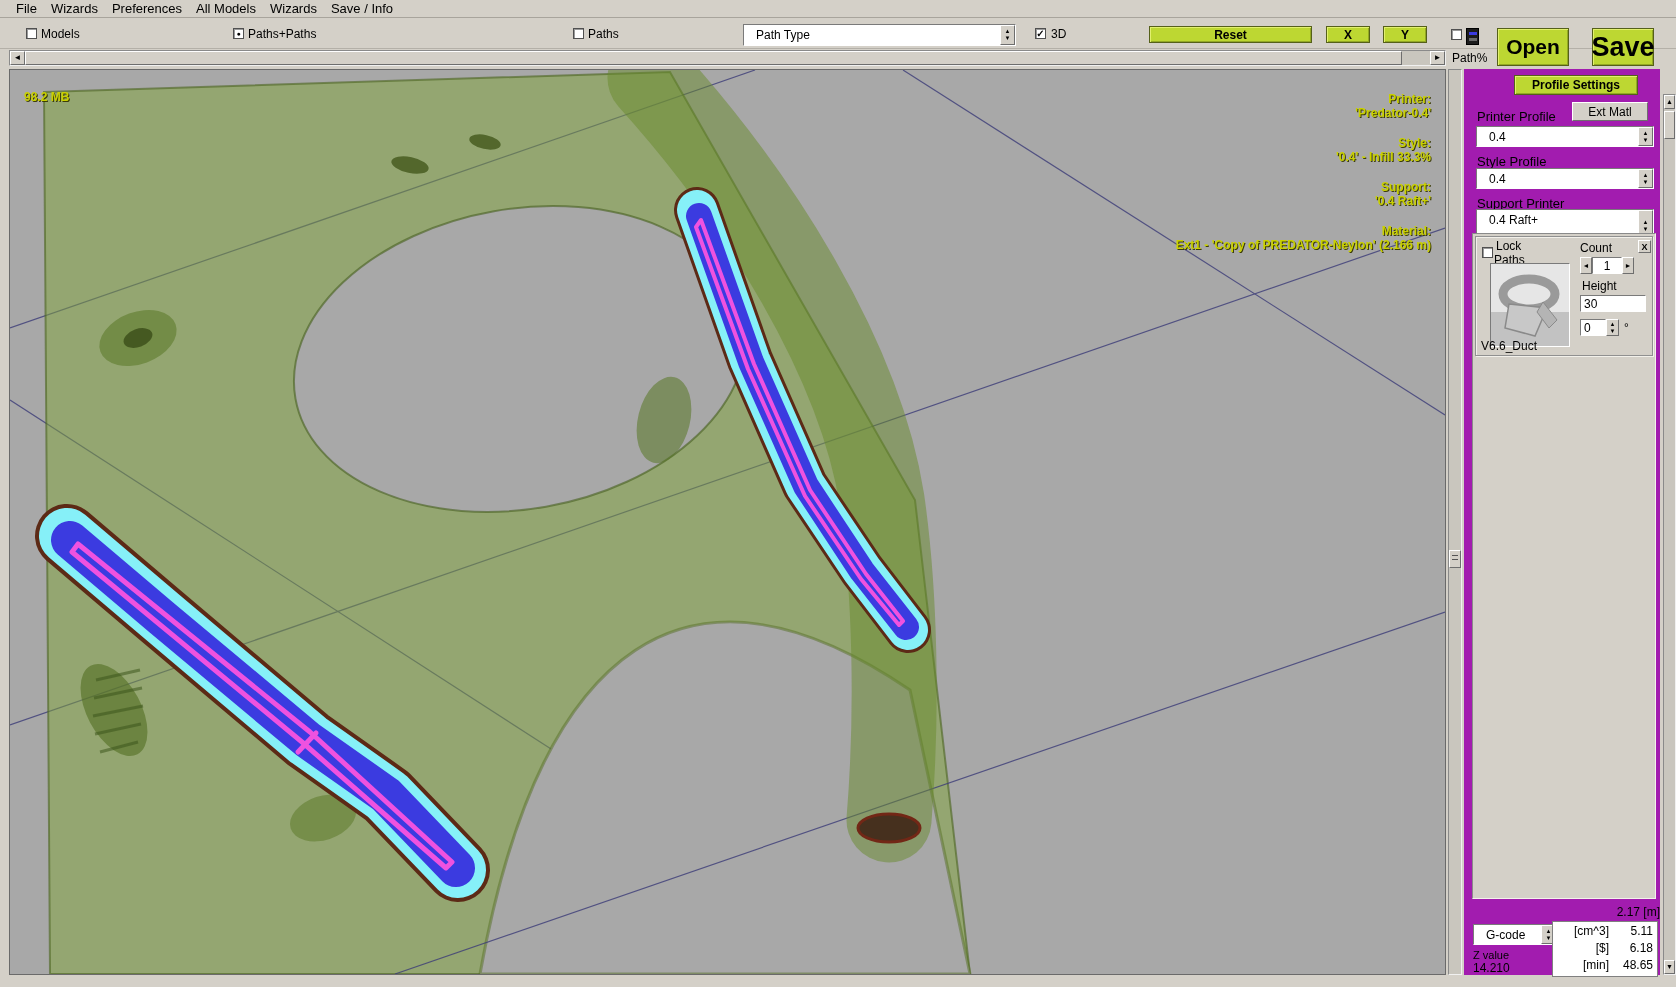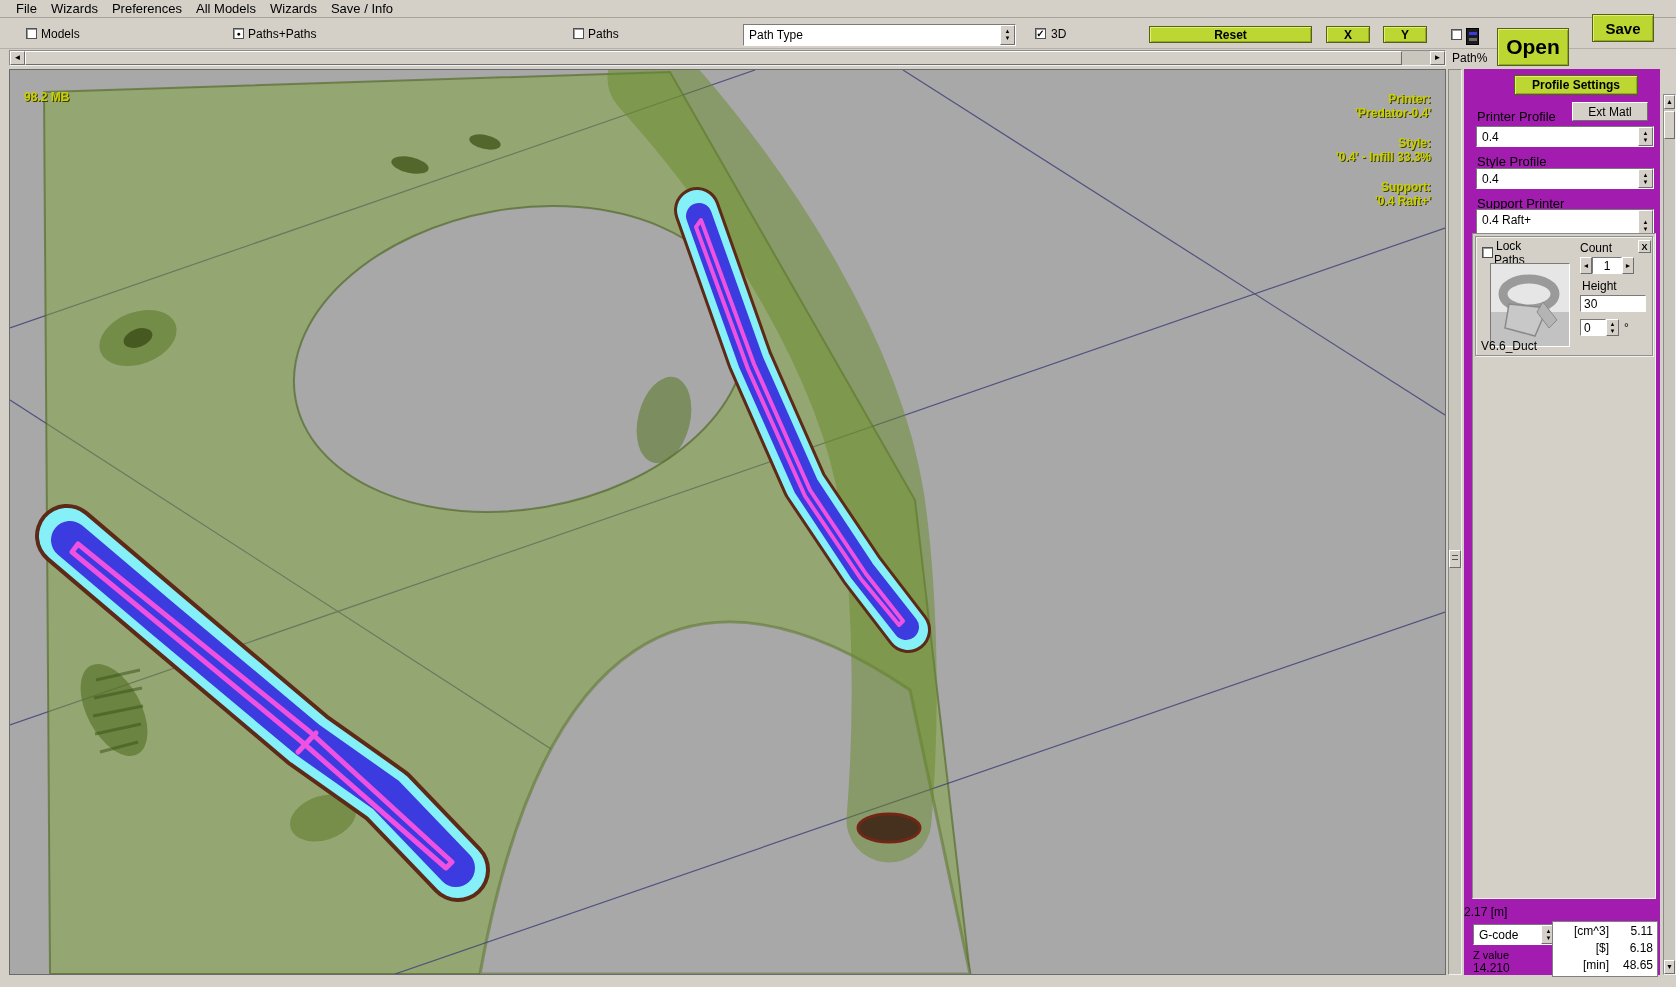--- a/index.html
+++ b/index.html
@@ -13,21 +13,21 @@
   .menubar{left:0;top:0;width:1676px;height:18px;background:#d4d0c8;border-bottom:1px solid #a8a49c;
            display:flex;gap:14px;align-items:center;padding-left:16px;font-size:13px}
   .menu-item{white-space:nowrap}
   .toolbar{left:0;top:18px;width:1676px;height:31px;background:#d4d0c8;border-bottom:1px solid #b4b0a8}
   .cb{width:11px;height:11px;background:#fff;border:1px solid #505050;box-shadow:inset 1px 1px 0 #9a9a9a;
       display:flex;align-items:center;justify-content:center;overflow:hidden}
   .cb .dot{font-size:7px;line-height:7px}
   .cb .chk{font-size:10px;line-height:10px;font-weight:bold}
   .lbl{font-size:12px;white-space:nowrap}
   .combo{background:#fff;border:1px solid;border-color:#7a7a7a #ffffff #ffffff #7a7a7a;display:flex;align-items:stretch}
-  .combo .val{flex:1;padding:3px 0 0 5px;font-size:12px;white-space:nowrap;overflow:hidden}
+  .combo .val{flex:1;padding:3px 0 0 12px;font-size:12px;white-space:nowrap;overflow:hidden}
   .combo .spin{width:15px;background:#d4d0c8;border:1px solid;border-color:#ffffff #6e6e6e #6e6e6e #ffffff;
                display:flex;flex-direction:column;align-items:center;justify-content:center}
   .combo .spin span{font-size:6px;line-height:7px}
   .sb-arrow{display:flex;align-items:center;justify-content:center;font-size:8px;line-height:8px}
   .scroll-track{background:#c9c6be;border:1px solid;border-color:#8a8a8a #f0f0f0 #f0f0f0 #8a8a8a}
   .thumb{background:#d4d0c8;border:1px solid;border-color:#ffffff #6e6e6e #6e6e6e #ffffff}
   .viewport{left:9px;top:69px;width:1437px;height:906px;border:1px solid #6a6a6a;background:#a8a8a8;overflow:hidden}
   .ov{position:absolute;color:#c9d000;font-weight:bold;font-size:12px;line-height:14px;
       text-shadow:1px 1px 0 rgba(55,55,0,0.95);white-space:nowrap}
   .ov-right{text-align:right}
@@ -90,21 +90,21 @@
 
 <div class="abs cb" style="left:1451px;top:29px"></div>
 <div class="abs" style="left:1466px;top:28px;width:13px;height:17px;background:#1c1c1c;border:1px solid #000">
   <div style="position:absolute;left:2px;top:3px;width:8px;height:3px;background:#3b3be0"></div>
   <div style="position:absolute;left:2px;top:9px;width:8px;height:3px;background:#6a6a6a"></div>
 </div>
 
 <div class="abs green-btn" style="left:1497px;top:28px;width:72px;height:38px;font-size:21px">
     <span>Open</span>
   </div>
-<div class="abs green-btn" style="left:1592px;top:14px;width:62px;height:28px;font-size:15px">
+<div class="abs green-btn" style="left:1592px;top:28px;width:62px;height:38px;font-size:27px">
     <span>Save</span>
   </div>
 
 <div class="abs scroll-track" style="left:9px;top:50px;width:1437px;height:16px">
   <div class="abs thumb sb-arrow" style="left:0;top:0;width:15px;height:14px">
     <span>◄</span>
   </div>
   <div class="abs thumb" style="left:15px;top:0;width:1377px;height:14px"></div>
   <div class="abs thumb sb-arrow" style="left:1420px;top:0;width:15px;height:14px">
     <span>►</span>
@@ -165,20 +165,24 @@
     <div>'Predator-0.4'</div>
   </div>
   <div class="ov ov-right" style="right:14px;top:66px">
     <div>Style:</div>
     <div>'0.4' - Infill 33.3%</div>
   </div>
   <div class="ov ov-right" style="right:14px;top:110px">
     <div>Support:</div>
     <div>'0.4 Raft+'</div>
   </div>
+  <div class="ov ov-right" style="right:14px;top:154px">
+    <div>Material:</div>
+    <div>Ext1 - 'Copy of PREDATOR-Neylon' (2.166 m)</div>
+  </div>
 </div>
 
 <div class="abs scroll-track" style="left:1448px;top:69px;width:14px;height:906px">
   <div class="abs thumb" style="left:0;top:480px;width:12px;height:18px">
     <div style="margin:4px 2px 0 2px;border-top:1px solid #555;border-bottom:1px solid #555;height:5px"></div>
   </div>
 </div>
 
 <div class="abs rpanel">
 
@@ -254,21 +258,21 @@
       <div class="abs thumb" style="left:130px;top:82px;width:13px;height:17px;display:flex;flex-direction:column;align-items:center;justify-content:center">
         <span style="font-size:6px;line-height:7px">▲</span>
         <span style="font-size:6px;line-height:7px">▼</span>
       </div>
       <span class="abs lbl" style="left:148px;top:84px">°</span>
 
       <span class="abs lbl" style="left:5px;top:102px">V6.6_Duct</span>
     </div>
   </div>
 
-  <div class="abs lbl" style="left:0;top:836px;width:196px;text-align:left">2.17 [m]</div>
+  <div class="abs lbl" style="left:0;top:836px;width:196px;text-align:right">2.17 [m]</div>
 
   <div class="abs combo" style="left:9px;top:855px;width:84px;height:21px">
     <span class="val">G-code</span>
     <span class="spin">
       <span>▲</span>
       <span>▼</span>
     </span>
   </div>
 
   <span class="abs" style="left:9px;top:880px;font-size:11px">Z value</span>

